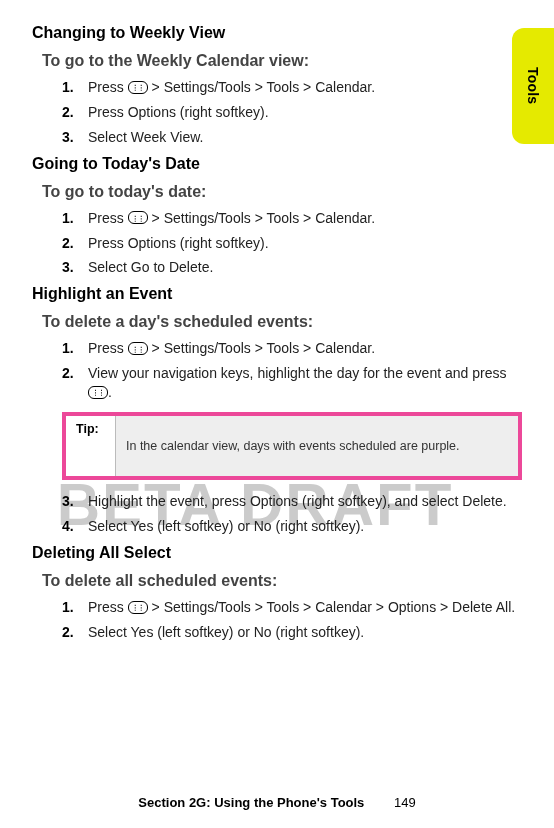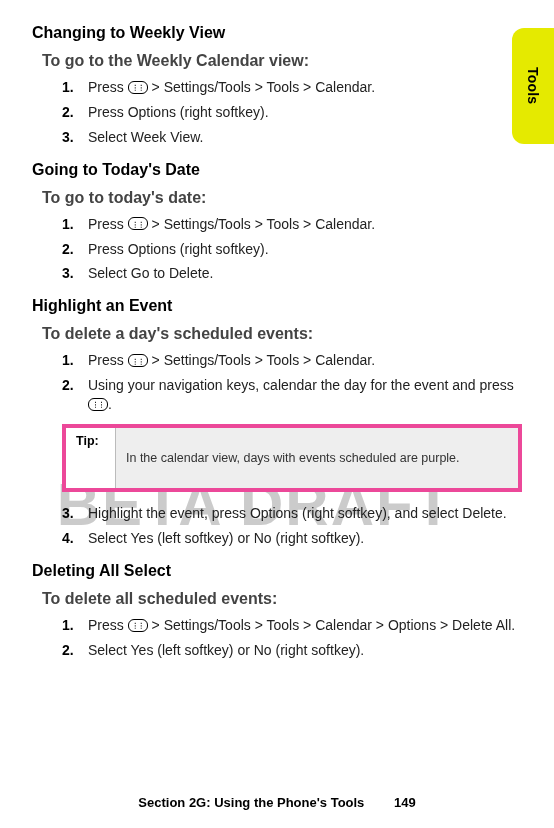--- a/index.html
+++ b/index.html
@@ -35,21 +35,21 @@
     color: #000;
     letter-spacing: 0.2px;
   }
   h2.section {
     font-size: 16px;
     font-weight: 800;
     margin-top: 4px;
     margin-bottom: 10px;
     color: #000;
   }
-  h2.section.mt { margin-top: 14px; }
+  h2.section.mt { margin-top: 8px; }
   .lead {
     font-weight: 700;
     font-size: 16px;
     color: #444;
     margin: 0 0 8px 10px;
   }
   ol.steps {
     list-style: none;
     margin: 0 0 4px 30px;
   }
@@ -122,21 +122,21 @@
     bottom: 18px;
     left: 0;
     width: 554px;
     text-align: center;
     font-size: 13px;
     font-weight: 700;
     color: #000;
   }
   .footer .pagenum {
     margin-left: 26px;
-    font-weight: 700;
+    font-weight: 400;
   }
 </style>
 </head>
 <body>
 
 <div class="side-tab">
   <span>Tools</span>
 </div>
 
 <div class="watermark">BETA DRAFT</div>
@@ -194,21 +194,21 @@
   <ol class="steps">
     <li>
       <span class="num">1.</span>
       <span class="body">
         <span>Press </span><span class="key-icon"></span><span class="b"> &gt; Settings/Tools &gt; Tools &gt; Calendar.</span>
       </span>
     </li>
     <li>
       <span class="num">2.</span>
       <span class="body">
-        <span>Using your navigation keys, calendar the day for the event and press </span><span class="key-icon"></span><span>.</span>
+        <span>View your navigation keys, highlight the day for the event and press </span><span class="key-icon"></span><span>.</span>
       </span>
     </li>
   </ol>
 
   <div class="tip-box">
     <div class="tip-label">Tip:</div>
     <div class="tip-text">In the calendar view, days with events scheduled are purple.</div>
   </div>
 
   <ol class="steps">

